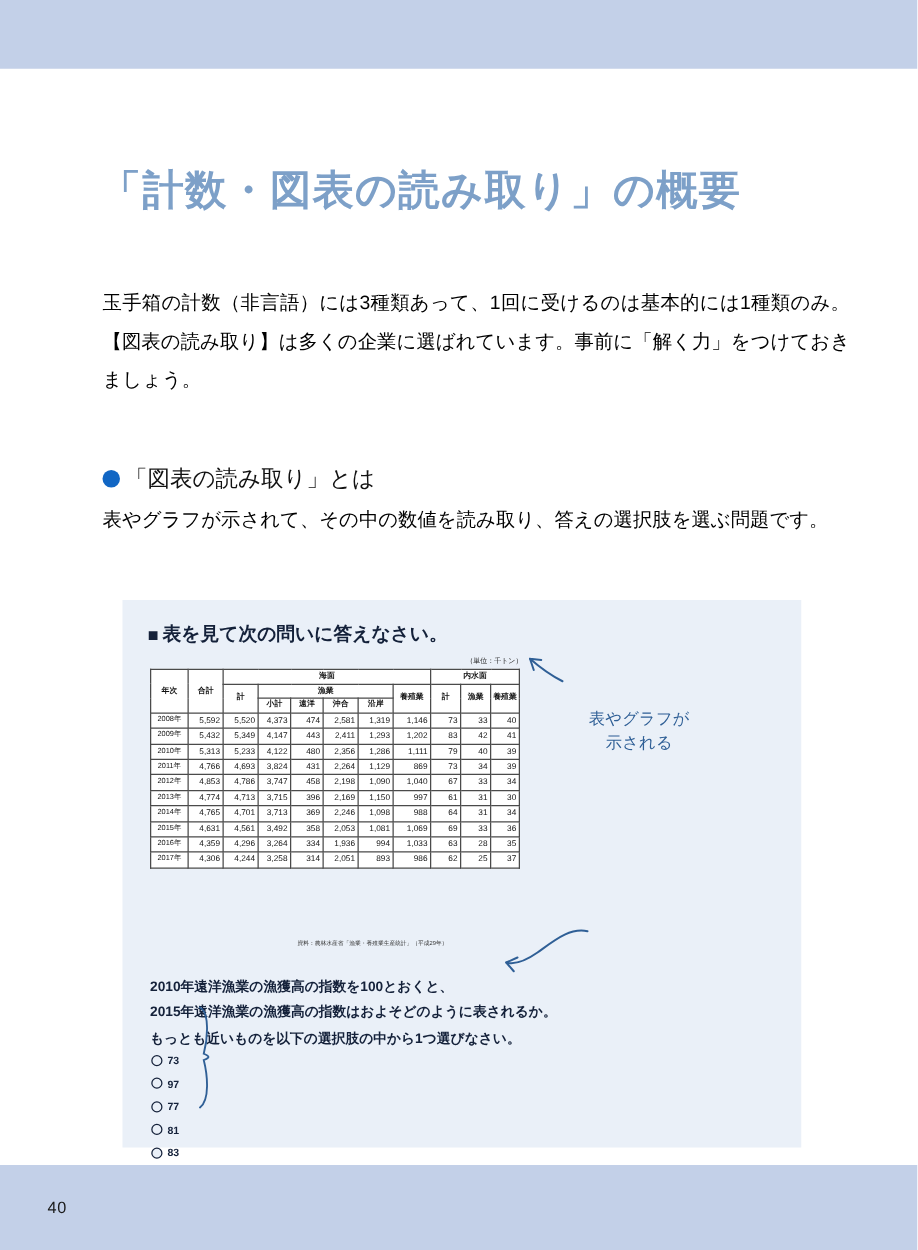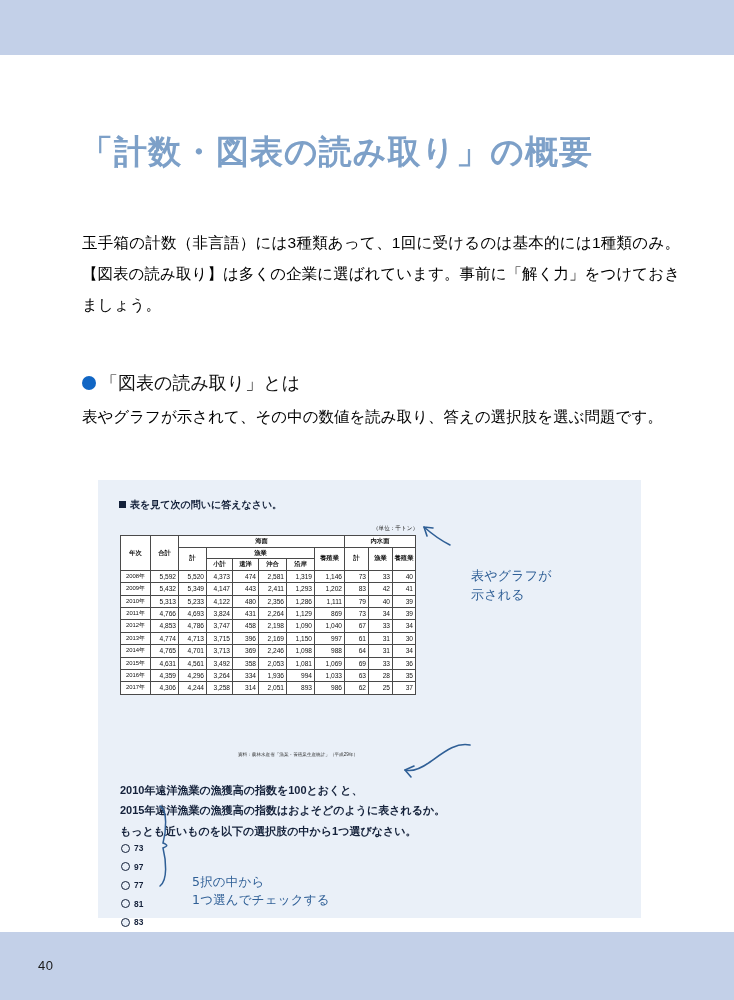--- a/index.html
+++ b/index.html
@@ -95,21 +95,21 @@
     top: 425px;
     width: 543px;
     height: 438px;
     background: #eaf0f8;
   }
 
   .panel-instruction {
     position: absolute;
     left: 21px;
     top: 18px;
-    font-size: 10px;
+    font-size: 15px;
     font-weight: bold;
     color: #14213a;
     white-space: nowrap;
   }
   .sq-bullet {
     display: inline-block;
     width: 7px; height: 7px;
     background: #14213a;
     margin-right: 4px;
   }
@@ -206,20 +206,21 @@
 
   
   .hand {
     position: absolute;
     color: #2f5f96;
     font-family: "DejaVu Sans", sans-serif;
     font-size: 13px;
     line-height: 1.45;
     white-space: pre-line;
     letter-spacing: 0.2px;
+    text-align: center;
   }
   .hand-1 { left: 455px; top: 512px; }
   .hand-2 { left: 478px; top: 662px; }
   .hand-3 { left: 176px; top: 818px; font-size: 12.5px; }
 
   .anno-svg {
     position: absolute;
     left: 0; top: 0;
     width: 734px; height: 1000px;
     pointer-events: none;
@@ -448,22 +449,20 @@
         </div>
         <div class="choice">
           <span class="radio"></span>
           <span>83</span>
         </div>
       </div>
   </div>
 
   <div class="hand hand-1">表やグラフが
 示される</div>
-  <div class="hand hand-3">5択の中から
-1つ選んでチェックする</div>
 </div>
 
 <svg class="anno-svg" viewBox="0 0 734 1000">
   <path d="M450,545 C440,540 432,534 424,527" stroke="#2f5f96" stroke-width="1.6" fill="none" stroke-linecap="round"></path>
   <path d="M424,527 L433,528 M424,527 L427,536" stroke="#2f5f96" stroke-width="1.6" fill="none" stroke-linecap="round"></path>
 
   <path d="M470,745 C456,742 444,752 430,762 C420,769 412,772 405,770" stroke="#2f5f96" stroke-width="1.6" fill="none" stroke-linecap="round"></path>
   <path d="M405,770 L414,766 M405,770 L411,777" stroke="#2f5f96" stroke-width="1.6" fill="none" stroke-linecap="round"></path>
 
   <path d="M160,806 C168,810 166,832 163,843 C168,845 168,846 163,848 C166,860 168,880 160,886" stroke="#2f5f96" stroke-width="1.5" fill="none" stroke-linecap="round"></path>

